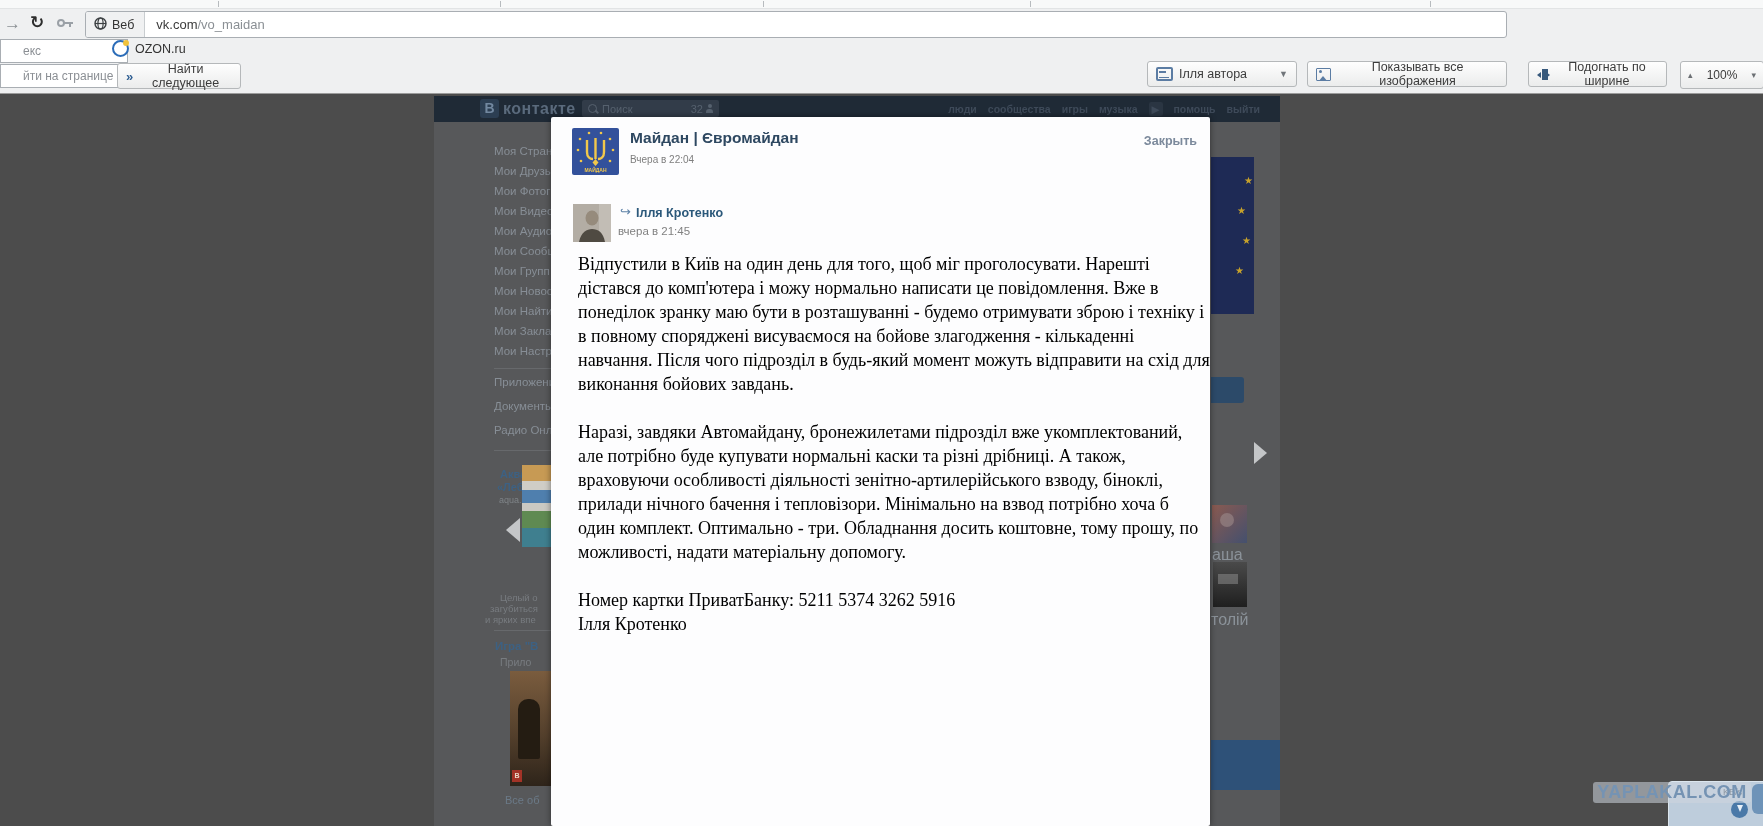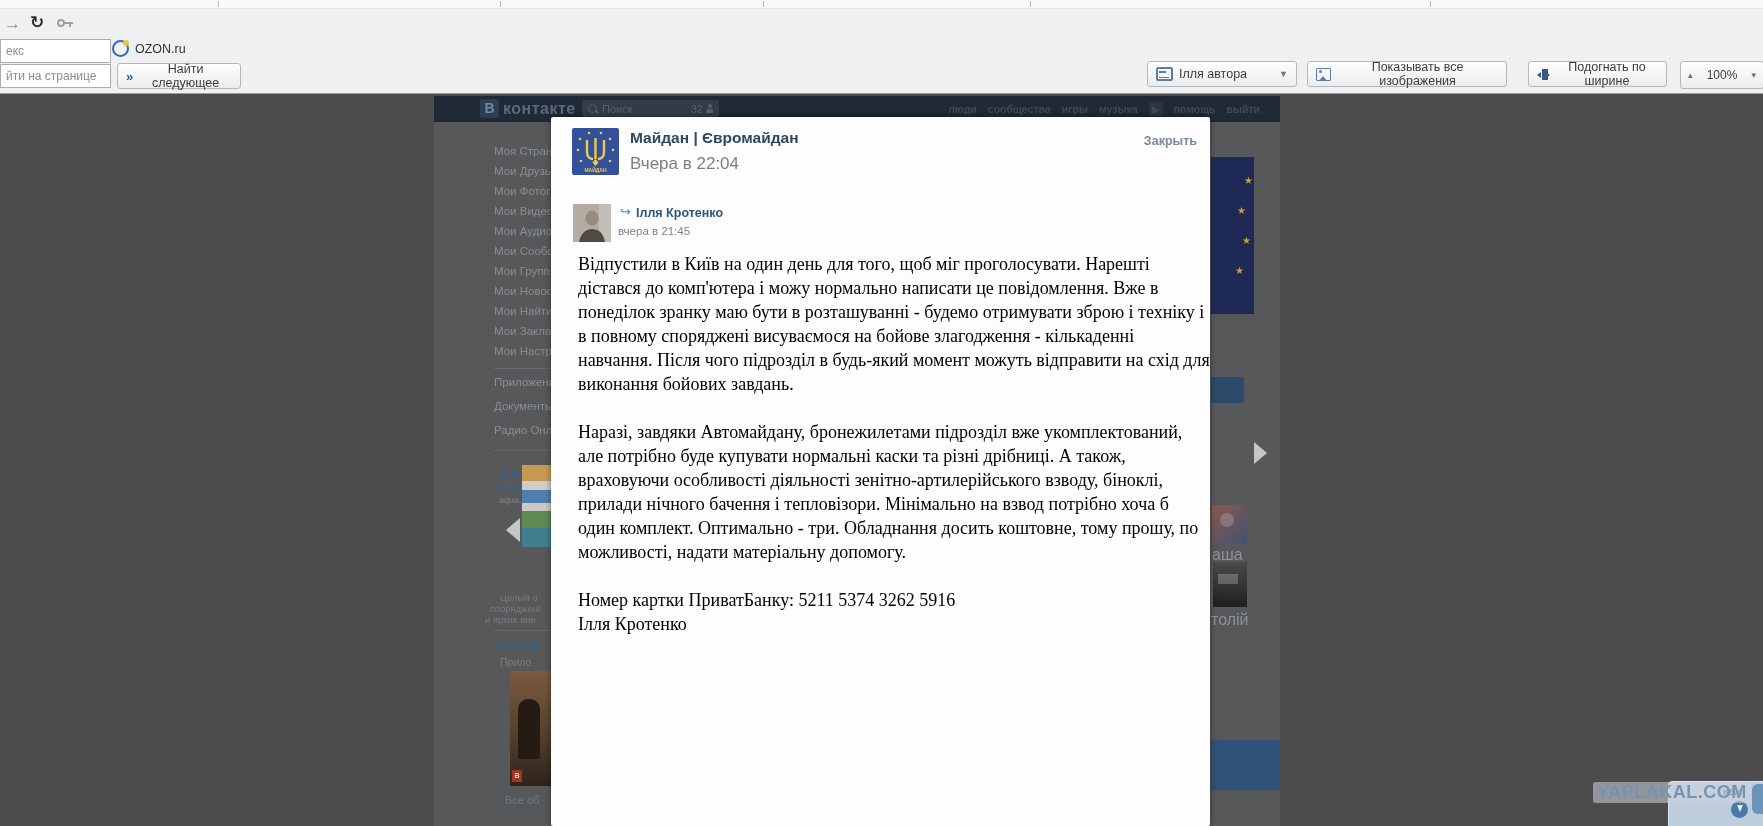--- a/index.html
+++ b/index.html
@@ -16,21 +16,21 @@
   .nav-ic{position:absolute;font-size:17px;line-height:17px;color:#8b9094;cursor:pointer;}
   .nav-ic.reload{color:#2d2d2d;font-weight:bold;}
   .urlbar{position:absolute;left:85px;top:11px;width:1420px;height:25px;background:#fff;
           border:1px solid #a9aeb3;border-radius:3px;display:flex;align-items:center;}
   .web-seg{display:flex;align-items:center;gap:5px;height:100%;padding:0 10px 0 8px;
            background:#f0f1f2;border-right:1px solid #c9cdd0;border-radius:2px 0 0 2px;
            font-size:12.5px;color:#333;cursor:pointer;}
   .url-text{padding-left:11px;font-size:13px;color:#3a3a3a;}
   .url-text .path{color:#8a8f94;}
   .cut-input{position:absolute;left:0;width:104px;height:22px;border:1px solid #a9aeb3;
-             background:#fff;font-size:12px;color:#8b8f94;padding:0 0 0 5px;
+             background:#fff;font-size:12px;color:#8b8f94;padding:0 0 0 22px;
              font-family:"Liberation Sans",sans-serif;}
   .btn{position:absolute;display:flex;align-items:center;gap:6px;justify-content:flex-start;
        height:26px;background:linear-gradient(#fefefe,#ebecec);border:1px solid #b5b8ba;
        border-radius:3px;font-size:12.5px;color:#3c3c3c;padding:0 8px;cursor:pointer;
        font-family:"Liberation Sans",sans-serif;}
   .chev{color:#2f5f93;font-weight:bold;font-size:13px;}
   .ic-author{display:inline-block;width:13px;height:10px;border:2px solid #5b7ca3;border-radius:2px;
              position:relative;}
   .ic-author:before{content:"";position:absolute;left:1px;right:5px;top:2px;height:1.5px;background:#5b7ca3;}
   .ic-author:after{content:"";position:absolute;left:1px;right:2px;bottom:1px;height:1.5px;background:#5b7ca3;}
@@ -117,21 +117,21 @@
   .rimg2:after{content:"";position:absolute;left:5px;top:12px;width:20px;height:10px;background:#8a8a8a;
          opacity:.55;}
   .rlabel{position:absolute;font-size:16px;color:#8b9299;}
   .blueblock{position:absolute;left:777px;top:644px;width:69px;height:50px;background:#2e5178;}
 
   
   .modal{position:absolute;left:551px;top:117px;width:659px;height:709px;background:#fdfdfe;
          border-radius:2px;box-shadow:0 0 6px rgba(0,0,0,.45);overflow:hidden;}
   .gavatar{position:absolute;left:21px;top:11px;width:47px;height:47px;cursor:pointer;}
   .gtitle{position:absolute;left:79px;top:12px;font-size:15.5px;font-weight:bold;color:#2e4861;cursor:pointer;}
-  .gtime{position:absolute;left:79px;top:37px;font-size:17px;color:#7e7e7e;}
+  .gtime{position:absolute;left:79px;top:37px;font-size:10px;color:#7e7e7e;}
   .closelink{position:absolute;right:13px;top:17px;font-size:12.5px;color:#7c8a9c;cursor:pointer;font-weight:bold;}
   .pavatar{position:absolute;left:22px;top:87px;width:38px;height:38px;cursor:pointer;}
   .repost{position:absolute;left:69px;top:87px;font-size:13px;color:#5f83a8;}
   .pauthor{position:absolute;left:85px;top:89px;font-size:12.5px;font-weight:bold;color:#2b587a;cursor:pointer;}
   .ptime{position:absolute;left:67px;top:108px;font-size:11.5px;color:#818181;}
   .pbody{position:absolute;left:27px;top:135px;width:632px;
          font-family:"Liberation Serif","DejaVu Serif",serif;font-size:18px;line-height:24px;color:#000;}
   .para{margin:0 0 24px 0;white-space:pre-line;}
 
   
@@ -163,20 +163,35 @@
     </div>
     <span class="nav-ic" style="left:4px;top:15px">→</span>
     <span class="nav-ic reload" style="left:30px;top:14px">↻</span>
     <span class="nav-ic" style="left:57px;top:15px">
       <svg width="17" height="12" viewBox="0 0 17 12">
           <circle cx="4" cy="6" r="3" fill="none" stroke="#9aa0a6" stroke-width="2"></circle>
           <rect x="7" y="5" width="9" height="2" fill="#9aa0a6"></rect>
           <rect x="12" y="7" width="2" height="3" fill="#9aa0a6"></rect>
         </svg>
     </span>
+    <div class="urlbar">
+      <div class="web-seg">
+        <span>
+          <svg width="13" height="13" viewBox="0 0 13 13">
+              <circle cx="6.5" cy="6.5" r="5.5" fill="none" stroke="#3c4043" stroke-width="1.4"></circle>
+              <line x1="1" y1="6.5" x2="12" y2="6.5" stroke="#3c4043" stroke-width="1.2"></line>
+              <ellipse cx="6.5" cy="6.5" rx="2.6" ry="5.5" fill="none" stroke="#3c4043" stroke-width="1.2"></ellipse>
+            </svg>
+        </span>
+        <span>Веб</span>
+      </div>
+      <div class="url-text">
+        <span class="dom">vk.com</span><span class="path">/vo_maidan</span>
+      </div>
+    </div>
     <input class="cut-input" style="top: 39px;" value="екс">
     <div class="ozon">
       <span class="ozon-ic"></span>
       <span>OZON.ru</span>
     </div>
     <input class="cut-input" style="top: 64px;" value="йти на странице">
     <button class="btn" style="left:117px;top:63px;width:124px">
       <span class="chev">»</span>
       <span>Найти следующее</span>
     </button>
@@ -256,21 +271,21 @@
     <div class="aquaimg">
       <div style="height:16px;background:#c79a54"></div>
       <div style="height:9px;background:#cfcdc6"></div>
       <div style="height:13px;background:#4f7fae"></div>
       <div style="height:8px;background:#cbc9c2"></div>
       <div style="height:17px;background:#5f8a52"></div>
       <div style="height:19px;background:#3f7f8f"></div>
     </div>
     <div class="car-left"></div>
     <div class="adtxt ad-gray" style="left:66px;top:496px;width:51px">Целый о</div>
-    <div class="adtxt ad-gray" style="left:56px;top:507px;width:61px">споряджені</div>
+    <div class="adtxt ad-gray" style="left:56px;top:507px;width:61px">загубиться</div>
     <div class="adtxt ad-gray" style="left:51px;top:518px;width:66px">и ярких впе</div>
     <div class="sdiv" style="top:534px"></div>
     <div class="adtxt ad-blue" style="left:61px;top:544px;width:56px;font-size:11.5px">Игра "В</div>
     <div class="adtxt ad-gray" style="left:66px;top:560px;width:51px;font-size:10.5px">Прило</div>
     <div class="gameimg">
       <span class="fig"></span>
       <span class="badge">В</span>
     </div>
     <div class="adtxt" style="left:71px;top:698px;width:46px;font-size:11px;color:#6b7a88">Все об</div>
 

